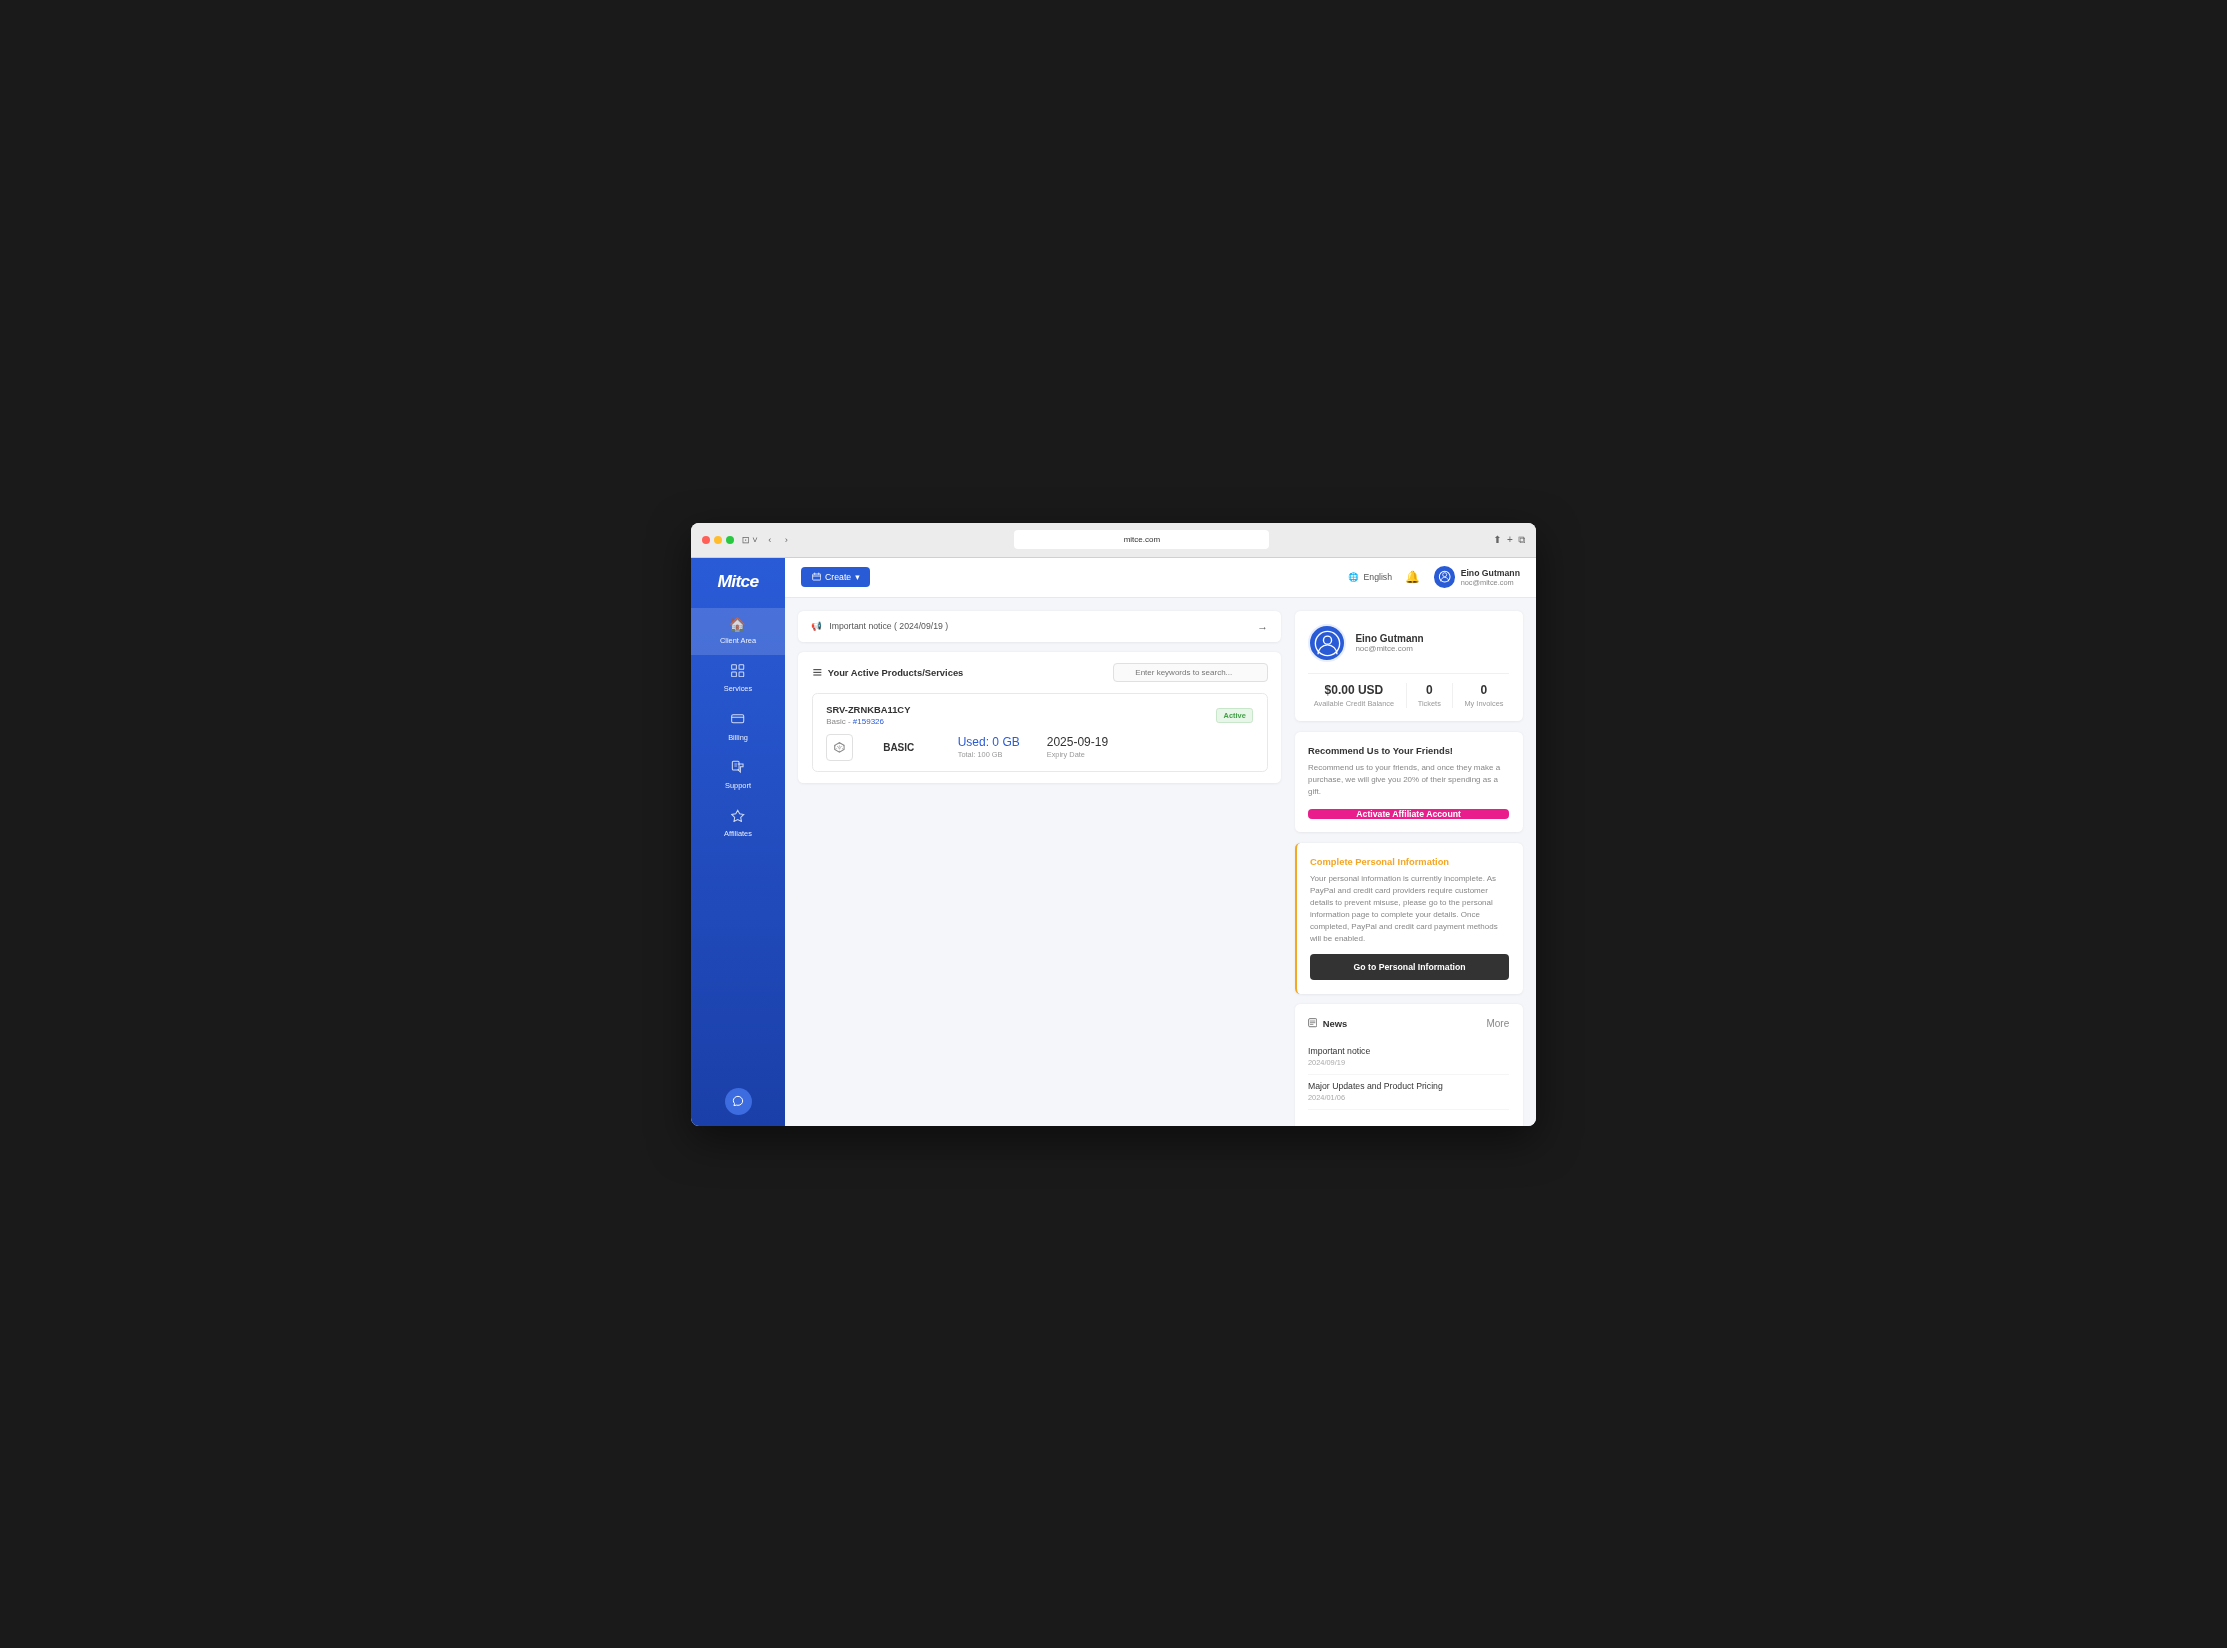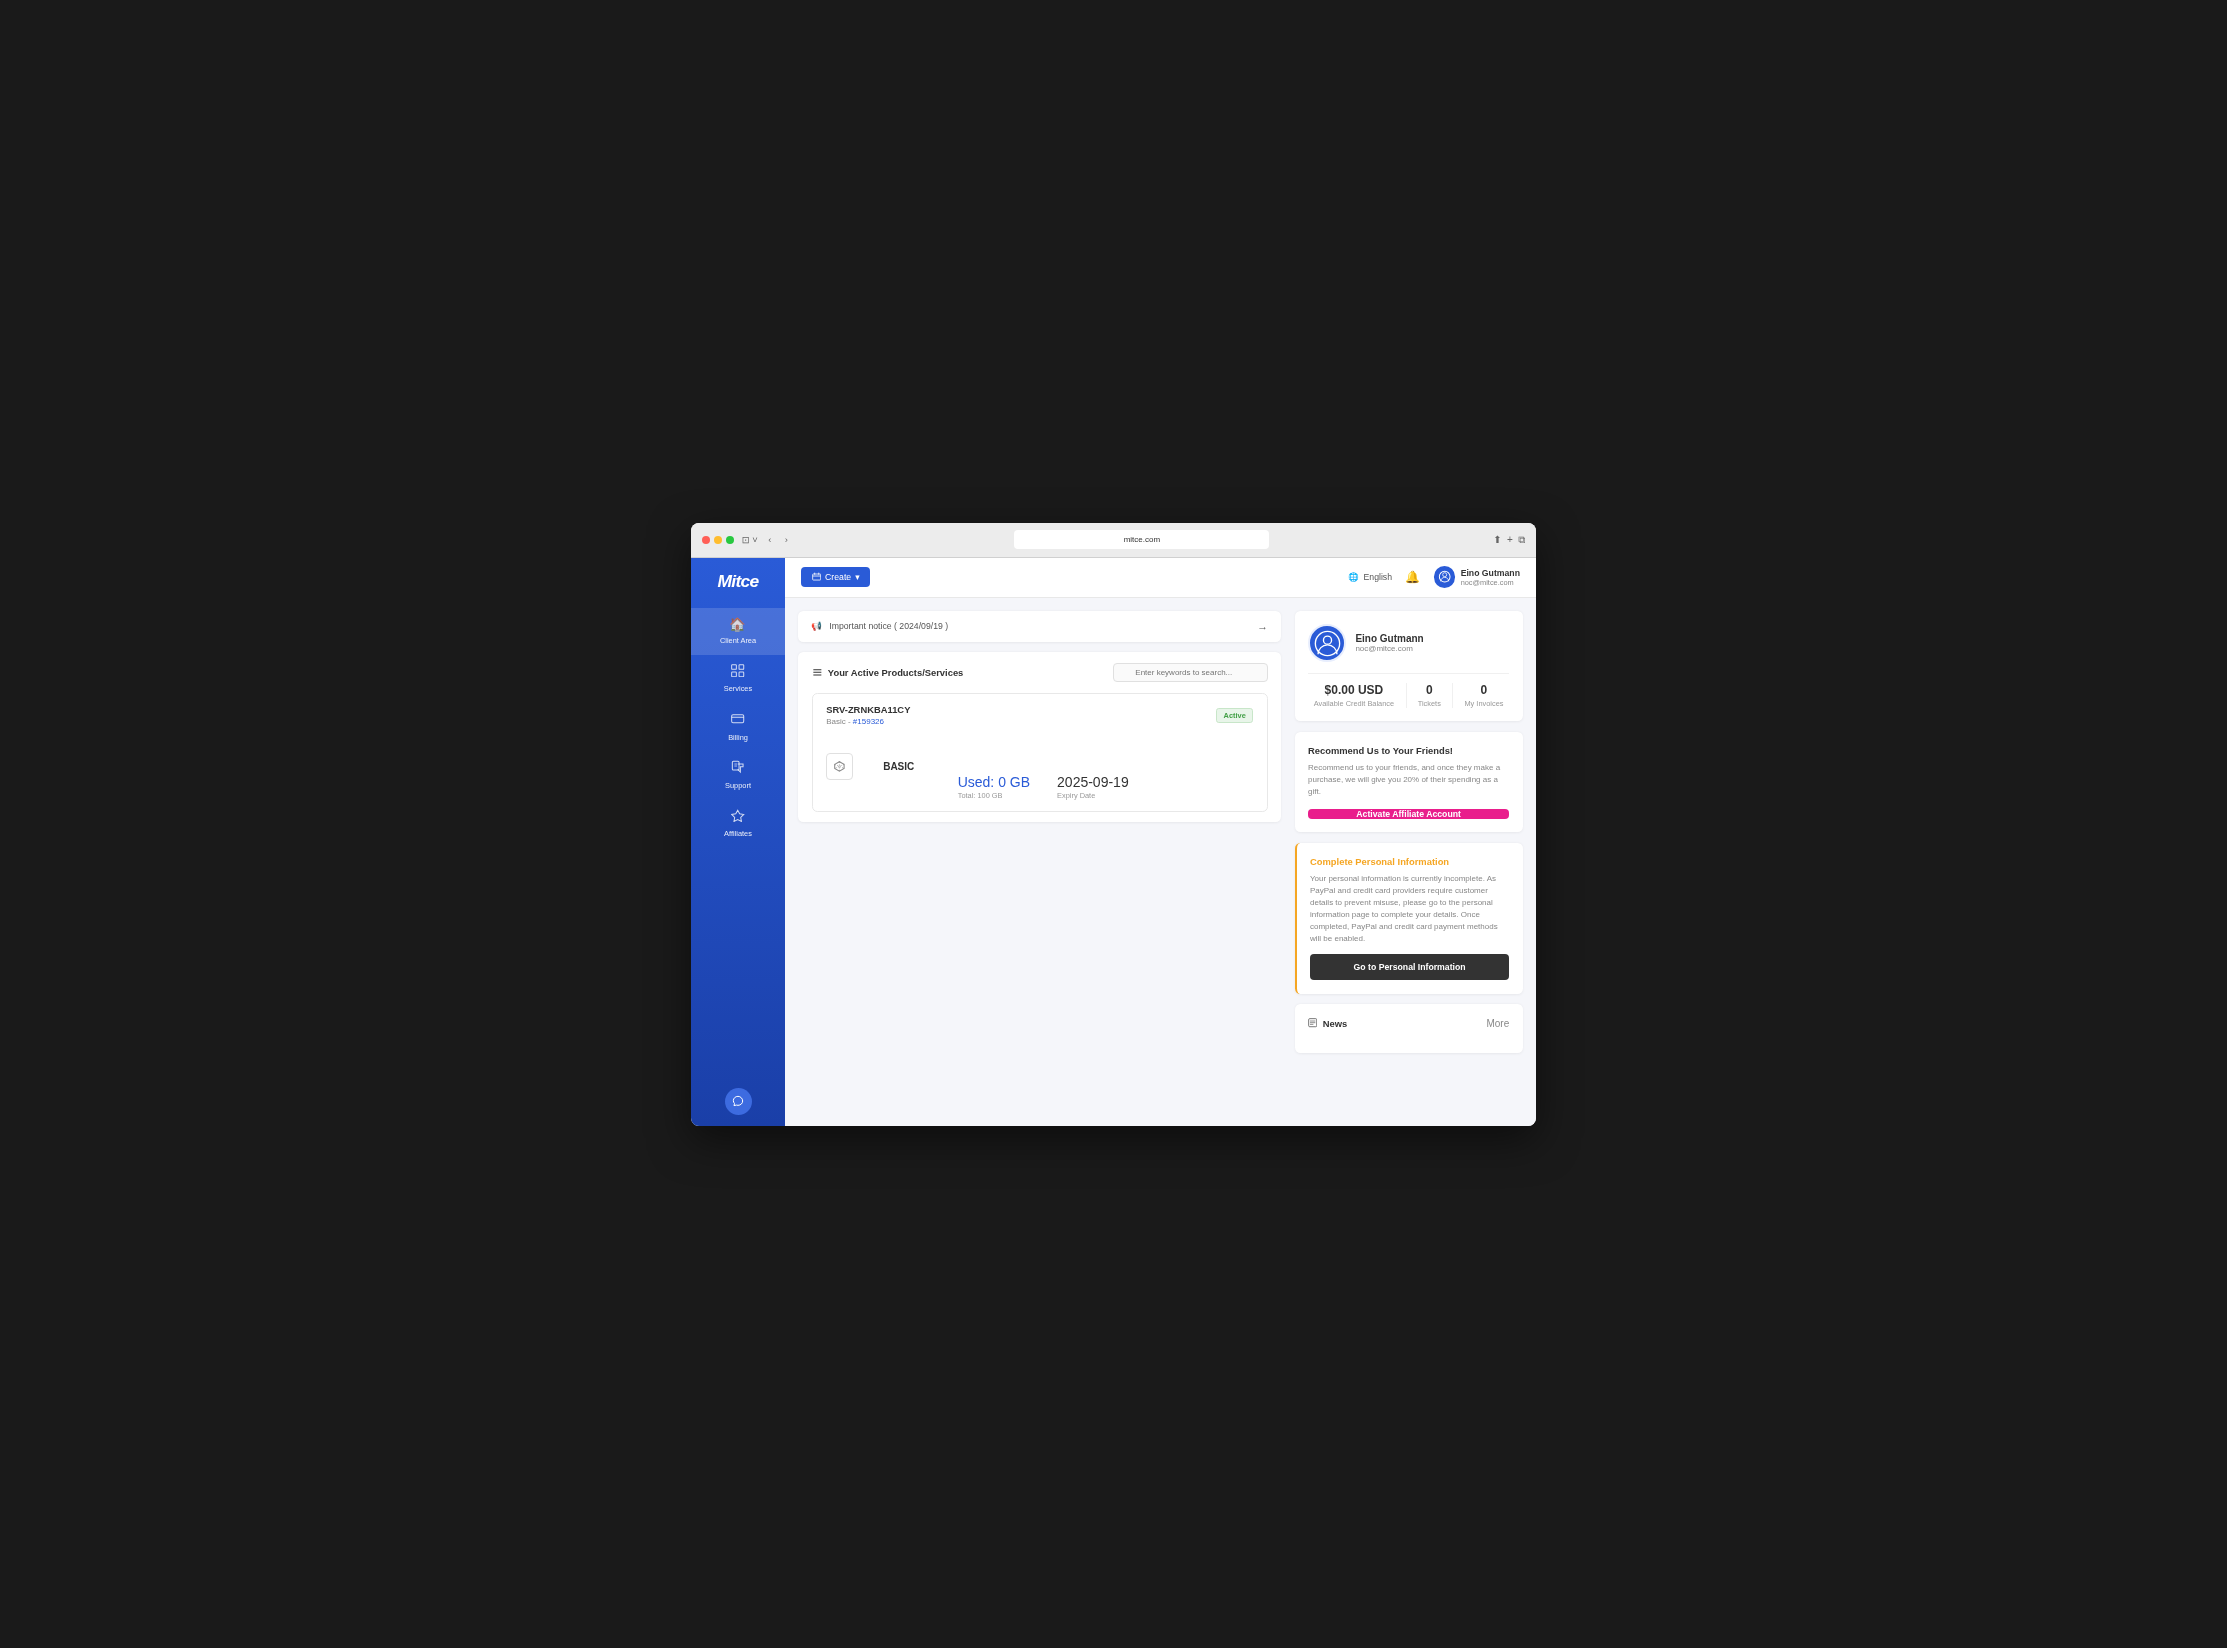--- a/index.html
+++ b/index.html
@@ -345,21 +345,21 @@
       font-weight: 700;
       color: #333;
     }
     .service-meta {
       display: flex;
       gap: 27px;
       margin-left: 13.4px;
     }
     .meta-item { display: flex; flex-direction: column; gap: 1.3px; }
     .meta-label { font-size: 7.4px; color: #999; }
-    .meta-value { font-size: 14px; color: #333; margin-top: 40px; }
+    .meta-value { font-size: 12px; color: #333; }
     .meta-value.used { color: #2a5bd7; }
     
     .right-panel {
       width: 228px;
       display: flex;
       flex-direction: column;
       gap: 10.7px;
       flex-shrink: 0;
     }
     
@@ -748,19 +748,33 @@
                 <svg width="9.4" height="9.4" viewBox="0 0 14 14" fill="none">
                   <rect x="1" y="1" width="12" height="12" rx="1.5" stroke="#555" stroke-width="1.2" fill="none"></rect>
                   <line x1="3" y1="4.5" x2="11" y2="4.5" stroke="#555" stroke-width="1"></line>
                   <line x1="3" y1="7" x2="11" y2="7" stroke="#555" stroke-width="1"></line>
                   <line x1="3" y1="9.5" x2="8" y2="9.5" stroke="#555" stroke-width="1"></line>
                 </svg>
                 <span>News</span>
               </div>
               <button class="more-btn">More</button>
             </div>
+            <div>
+              <div class="news-item">
+                <div class="news-item-title">Important notice</div>
+                <div class="news-item-date">2024/09/19</div>
+              </div>
+              <div class="news-item">
+                <div class="news-item-title">Major Updates and Product Pricing</div>
+                <div class="news-item-date">2024/01/06</div>
+              </div>
+              <div class="news-item">
+                
+                
+              </div>
+            </div>
           </div>
         </div>
       </div>
     </div>
   </div>
 </div>
 
 
 </body></html>

